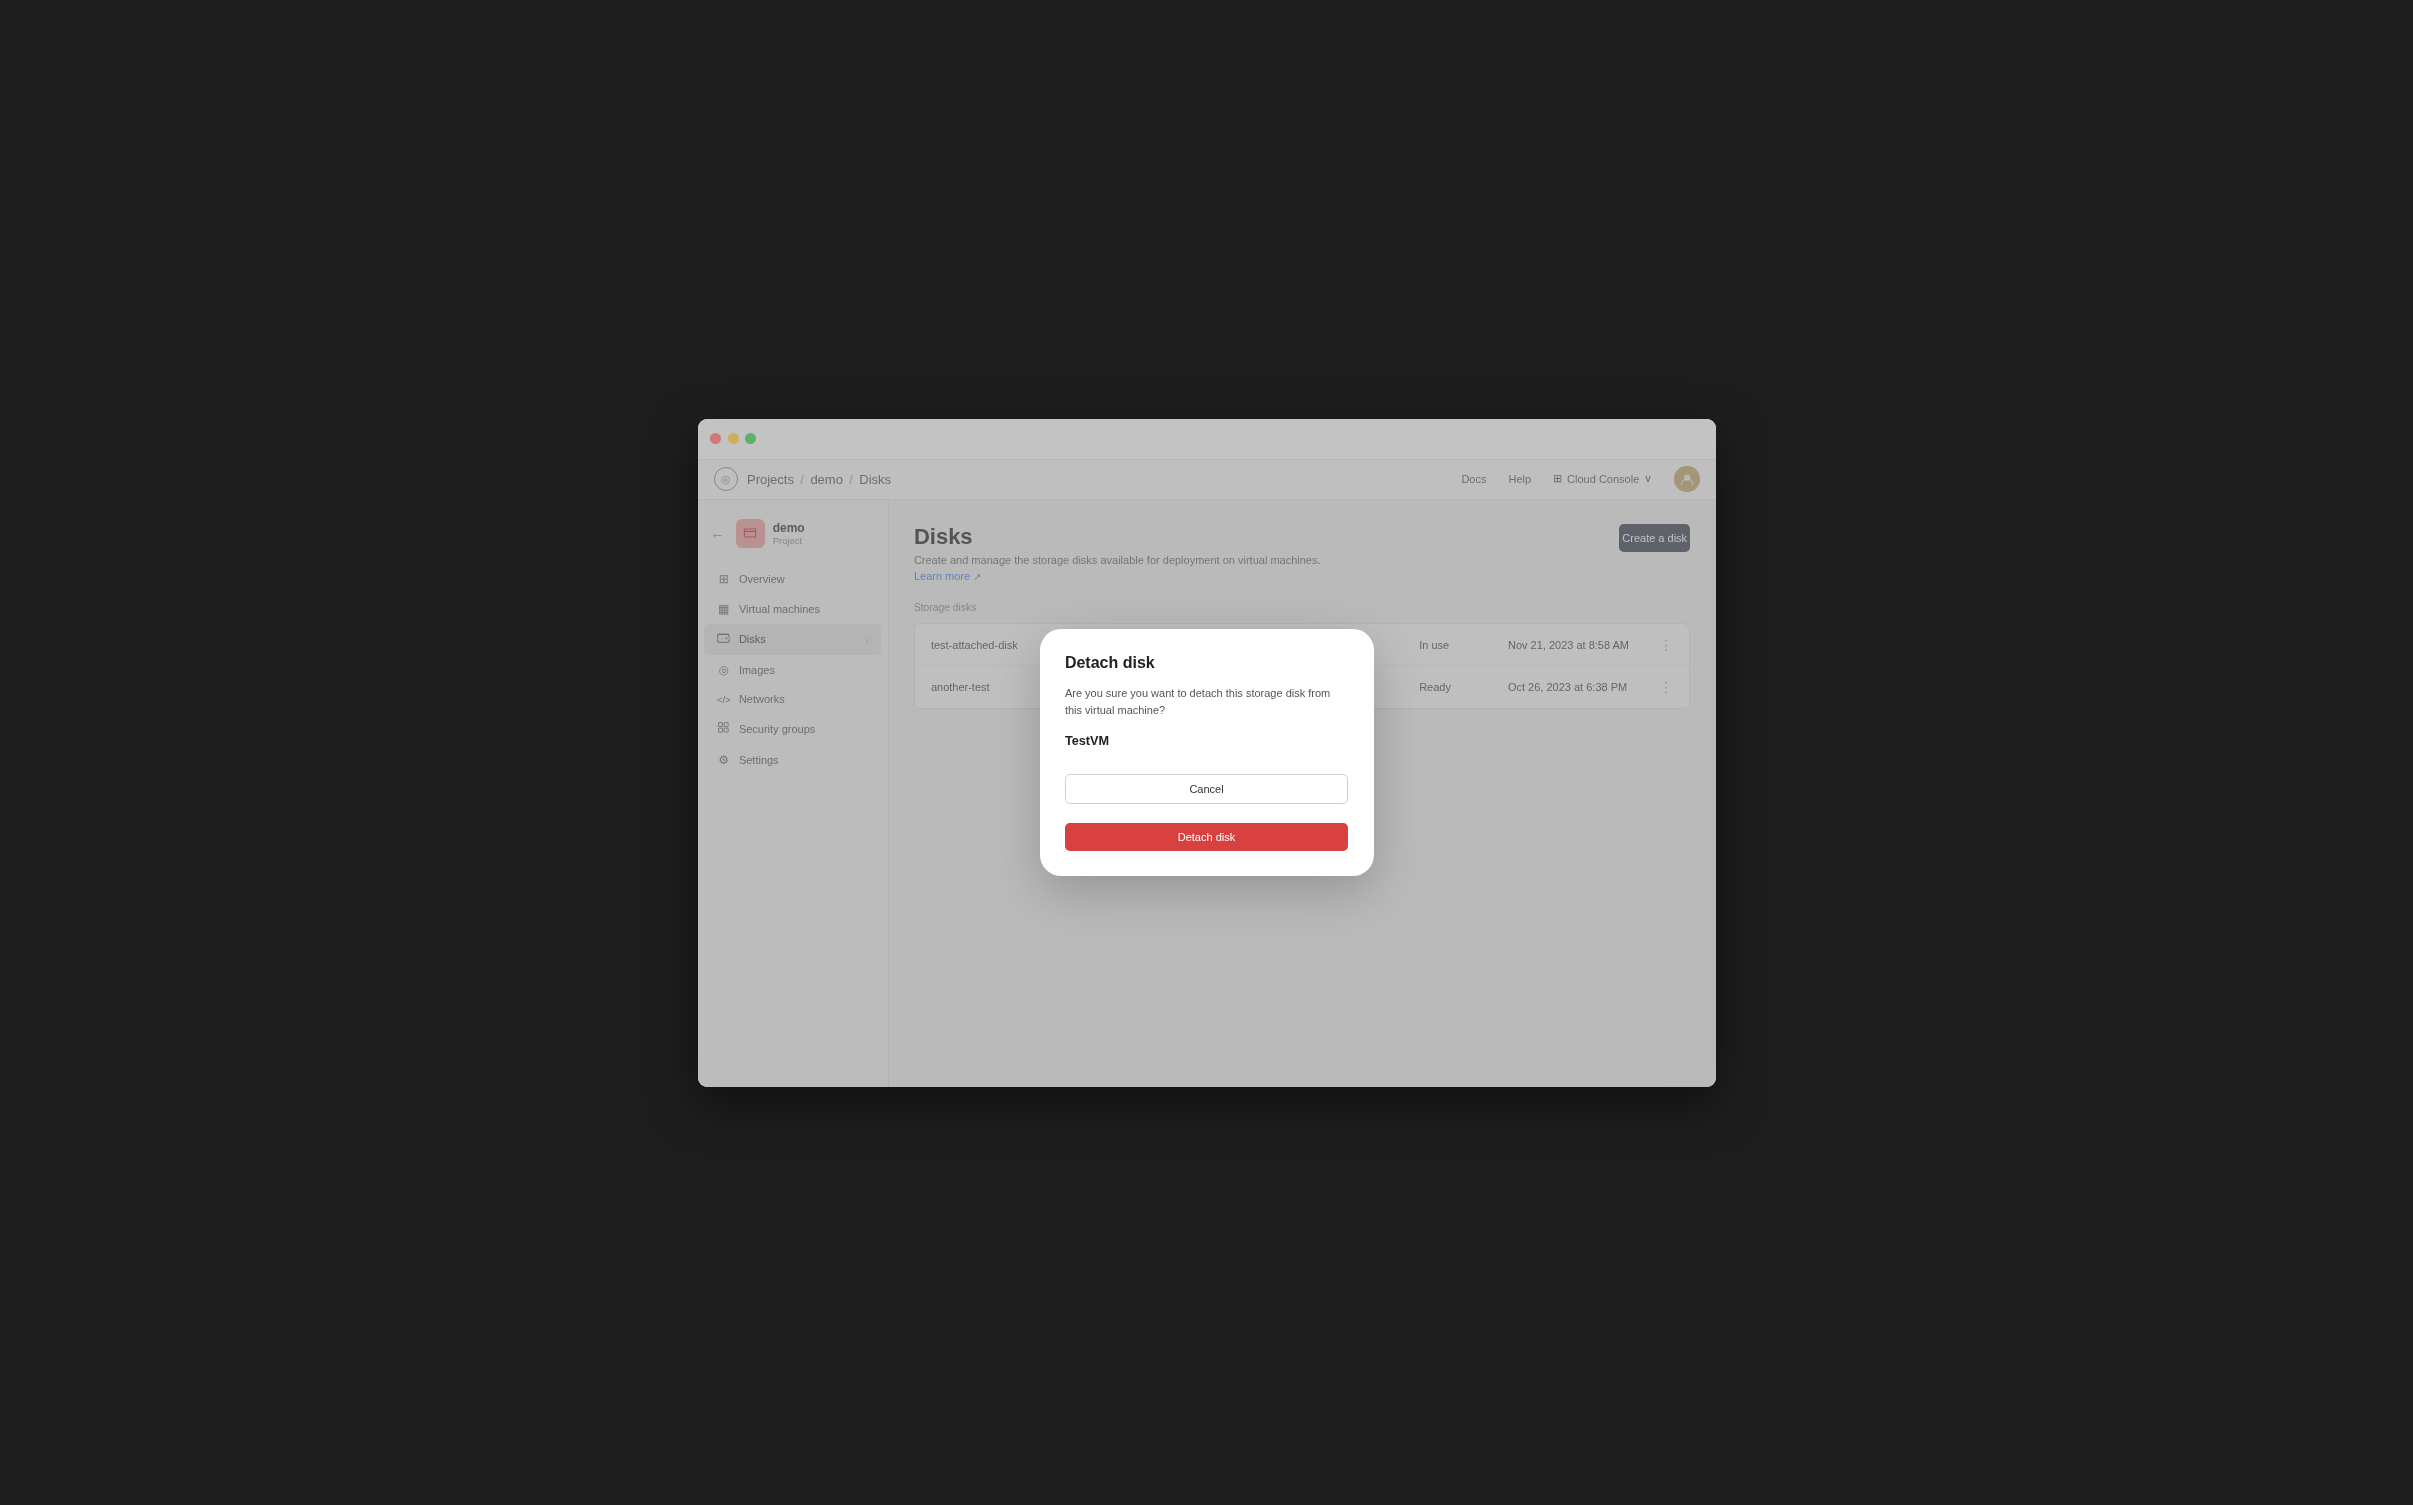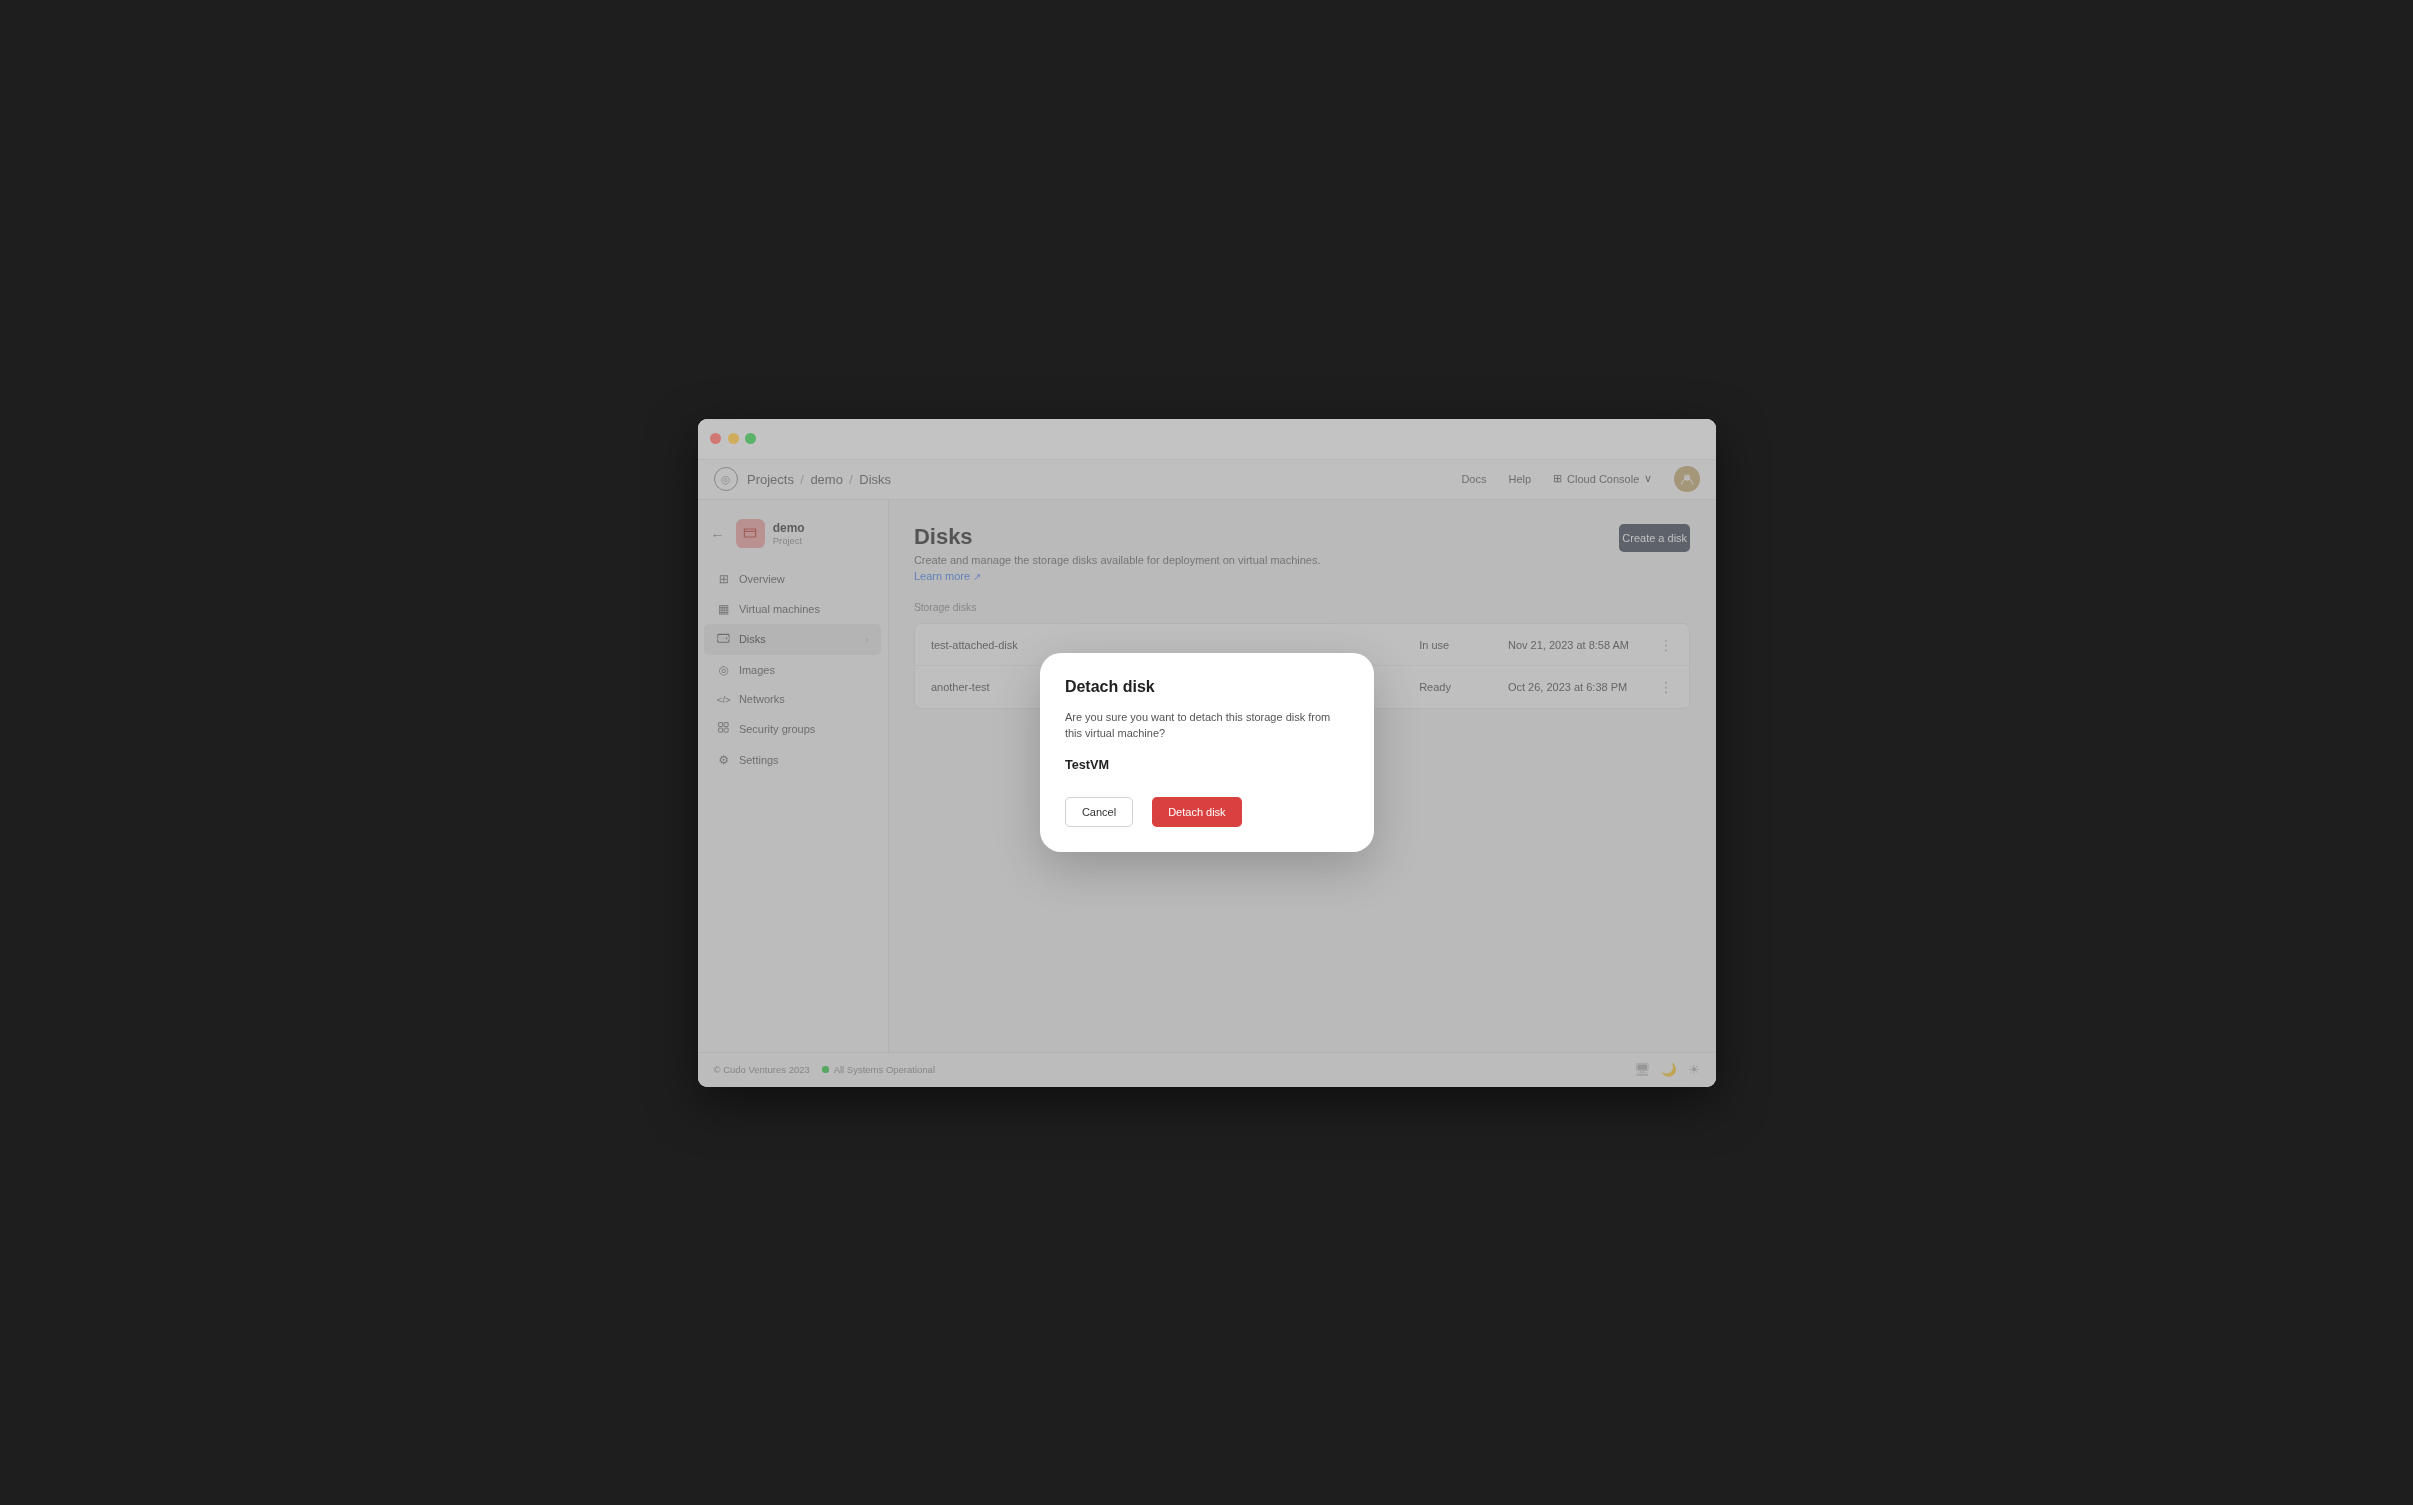--- a/index.html
+++ b/index.html
@@ -353,22 +353,23 @@
       line-height: 1.5;
     }
     .modal-vm-name {
       font-size: 12.7px;
       font-weight: 600;
       color: #222;
       margin-bottom: 25.4px;
     }
     .modal-actions {
       display: flex;
-      justify-content: flex-start;
+      justify-content: center;
       gap: 19px;
+      flex-direction: column;
     }
     .modal-cancel-btn {
       background: white;
       color: #333;
       border: 0.8px solid #d0d0d0;
       padding: 8px 16px;
       border-radius: 4.8px;
       font-size: 11px;
       cursor: pointer;
       font-weight: 500;
@@ -524,34 +525,20 @@
             <span></span>
             <span></span>
             <span>Ready</span>
             <span>Oct 26, 2023 at 6:38 PM</span>
             <span class="three-dots">⋮</span>
           </div>
         </div>
       </div>
     </div>
 
-    <div class="footer">
-      <div class="footer-left">
-        <span>© Cudo Ventures 2023</span>
-        <div class="footer-status">
-          <div class="status-dot"></div>
-          <span>All Systems Operational</span>
-        </div>
-      </div>
-      <div class="footer-right">
-        <span>🖥</span>
-        <span>🌙</span>
-        <span>☀</span>
-      </div>
-    </div>
   </div>
 
   <div class="overlay">
     <div class="modal">
       <h2 class="modal-title">Detach disk</h2>
       <p class="modal-description">Are you sure you want to detach this storage disk from this virtual machine?</p>
       <div class="modal-vm-name">TestVM</div>
       <div class="modal-actions">
         <button class="modal-cancel-btn">Cancel</button>
         <button class="modal-confirm-btn">Detach disk</button>

